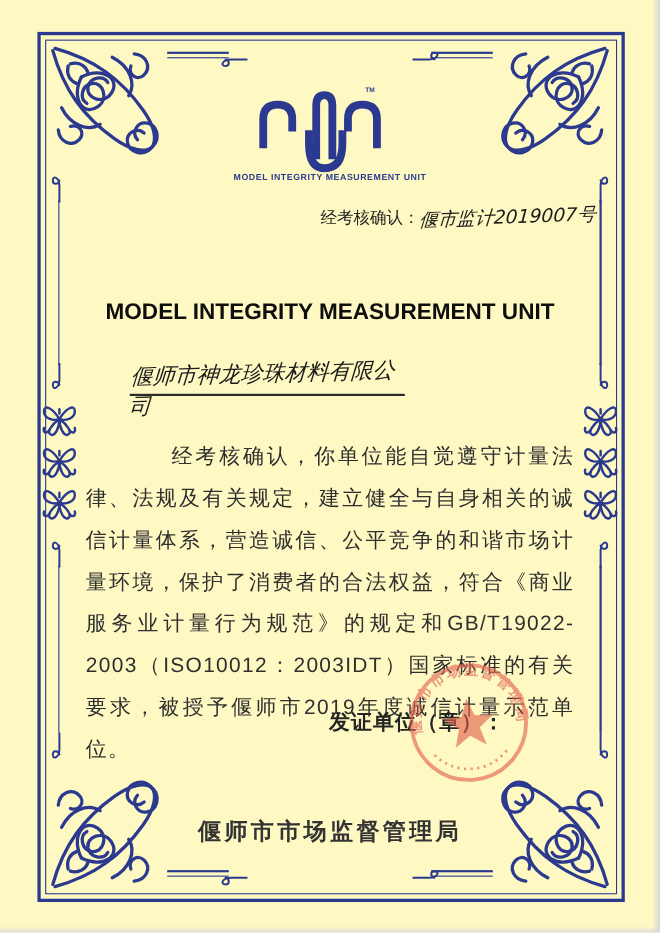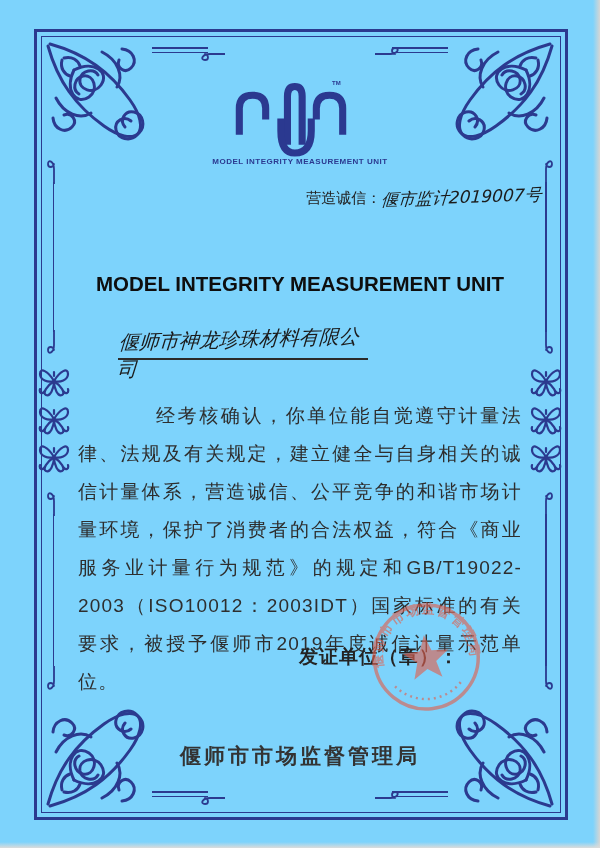--- a/index.html
+++ b/index.html
@@ -1,17 +1,17 @@
 <!DOCTYPE html>
 <html><head>
 <meta charset="utf-8">
 <style>
   html,body{margin:0;padding:0;background:#ffffff;}
   .page{
-    position:relative;width:600px;height:848px;background:#7dd3fc;overflow:hidden;
+    position:relative;width:600px;height:848px;background:#fef9c3;overflow:hidden;
     font-family:"Liberation Sans",sans-serif;color:#222;
   }
   
   .scan-edge-right{position:absolute;top:0;right:0;width:7px;height:100%;
     background:linear-gradient(to right,rgba(255,255,255,0),#d6d6d4);}
   .scan-edge-bottom{position:absolute;left:0;bottom:0;width:100%;height:6px;
     background:linear-gradient(to bottom,rgba(255,255,255,0),#dcdcda);}
   
   .frame-outer{position:absolute;top:29px;left:34px;right:32px;bottom:28px;
     border:3px solid #2b3a8f;}
@@ -185,21 +185,21 @@
       <path d="M4,52 V26 Q4,13 17,13 Q30,13 30,26 V37"></path>
       <path d="M51.5,62 V14 Q51.5,4.5 58.8,4.5 Q66,4.5 66,14 V62"></path>
       <path d="M45,36 V48 Q45,70 58.8,70 Q75,70 75,48 V36"></path>
       <path d="M80,37 V26 Q80,13 93,13 Q106,13 106,26 V52"></path>
     </g>
   </svg>
   <div class="logo-tm">TM</div>
   <div class="logo-caption">MODEL INTEGRITY MEASUREMENT UNIT</div>
 
   <div class="cert-no">
-    <span class="cert-no-label">营造诚信：</span><span class="handwrite cert-no-value">偃市监计2019007号</span>
+    <span class="cert-no-label">经考核确认：</span><span class="handwrite cert-no-value">偃市监计2019007号</span>
   </div>
 
   <div class="title-en">MODEL INTEGRITY MEASUREMENT UNIT</div>
 
   <div class="recipient">
     <span class="handwrite recipient-name">偃师市神龙珍珠材料有限公司</span>
   </div>
 
   <div class="body-par">经考核确认，你单位能自觉遵守计量法律、法规及有关规定，建立健全与自身相关的诚信计量体系，营造诚信、公平竞争的和谐市场计量环境，保护了消费者的合法权益，符合《商业 服务业计量行为规范》的规定和GB/T19022-2003（ISO10012：2003IDT）国家标准的有关要求，被授予偃师市2019年度诚信计量示范单位。</div>
 

